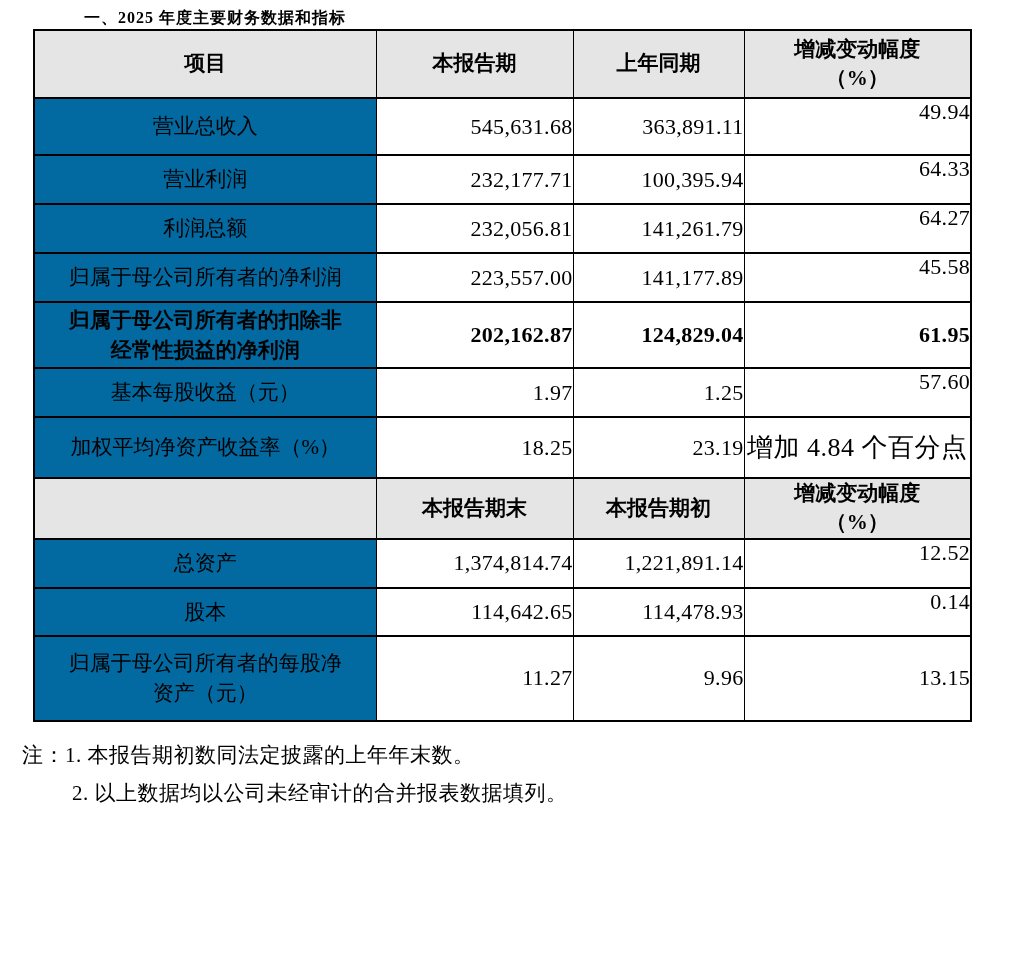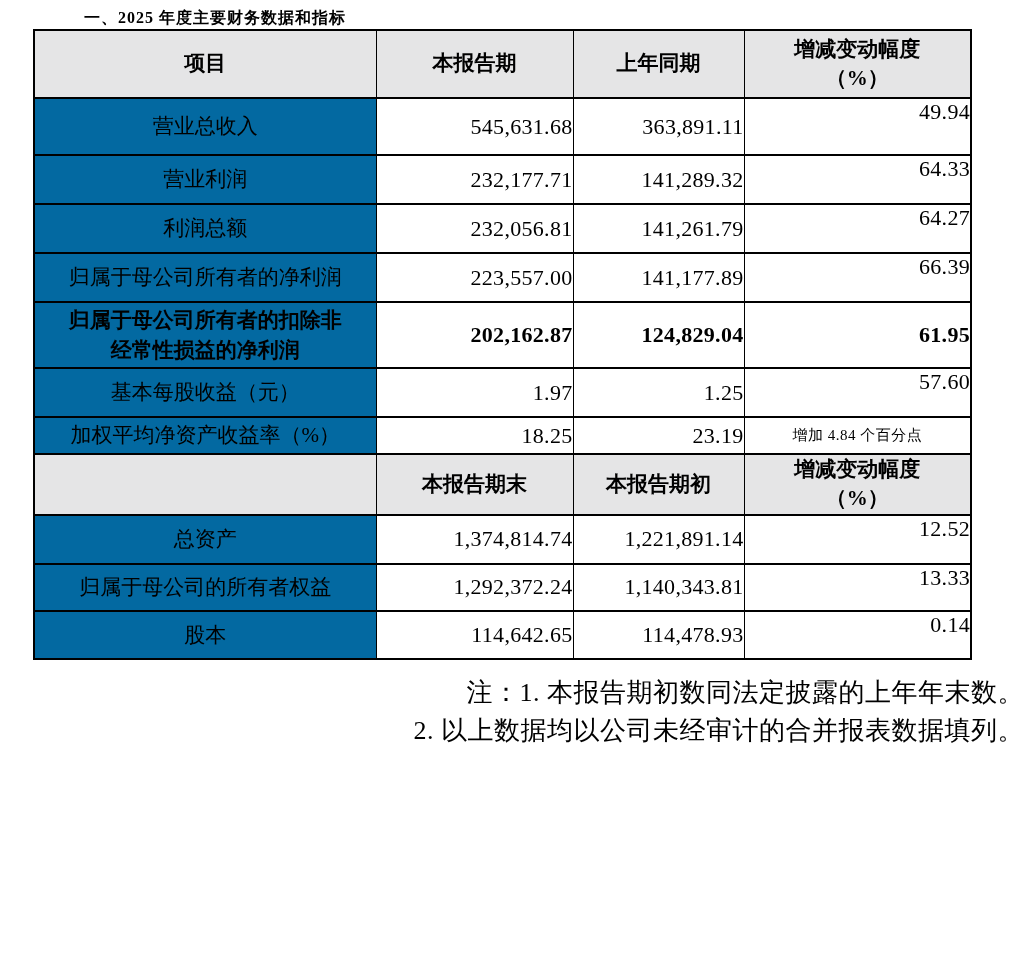--- a/index.html
+++ b/index.html
@@ -58,42 +58,41 @@
     padding-right: 10px;
     vertical-align: middle;
     font-size: 22px;
     letter-spacing: 0.3px;
   }
   td.chg-top { vertical-align: top; padding-top: 6px; }
   td.chg-mid { vertical-align: middle; }
   td.chg-text {
     text-align: center;
     padding-right: 0;
-    font-size: 15px;
+    font-size: 26px;
     letter-spacing: 0.5px;
     vertical-align: middle;
   }
   .wrap13 { display: inline-block; max-width: 282px; }
 
   tr.h-68 { height: 68px; }
   tr.r-57 { height: 57px; }
   tr.r-49 { height: 49px; }
   tr.r-66 { height: 66px; font-weight: bold; }
-  tr.r-53 { height: 37px; }
+  tr.r-53 { height: 61px; }
   tr.h-66 { height: 60px; }
   tr.r-47 { height: 47px; }
   tr.r-48 { height: 48px; }
   tr.r-85 { height: 85px; }
 
   .notes {
     margin: 14px 0 0 22px;
-    font-size: 26px;
+    font-size: 21px;
     line-height: 38px;
     letter-spacing: 0.5px;
-    text-align: right;
   }
   .notes .indent { margin-left: 50px; }
 </style>
 </head>
 <body>
 
 <div class="page">
 
   <div class="doc-title">一、2025 年度主要财务数据和指标</div>
 
@@ -119,34 +118,34 @@
 
       <tr class="r-57">
         <td class="label">营业总收入</td>
         <td class="num">545,631.68</td>
         <td class="num">363,891.11</td>
         <td class="num chg-top">49.94</td>
       </tr>
       <tr class="r-49">
         <td class="label">营业利润</td>
         <td class="num">232,177.71</td>
-        <td class="num">141,289.32</td>
+        <td class="num">100,395.94</td>
         <td class="num chg-top">64.33</td>
       </tr>
       <tr class="r-49">
         <td class="label">利润总额</td>
         <td class="num">232,056.81</td>
         <td class="num">141,261.79</td>
         <td class="num chg-top">64.27</td>
       </tr>
       <tr class="r-49">
         <td class="label">归属于母公司所有者的净利润</td>
         <td class="num">223,557.00</td>
         <td class="num">141,177.89</td>
-        <td class="num chg-top">66.39</td>
+        <td class="num chg-top">45.58</td>
       </tr>
       <tr class="r-66">
         <td class="label">
           <span class="wrap13">归属于母公司所有者的扣除非经常性损益的净利润</span>
         </td>
         <td class="num">202,162.87</td>
         <td class="num">124,829.04</td>
         <td class="num chg-mid">61.95</td>
       </tr>
       <tr class="r-49">
@@ -171,32 +170,34 @@
           <span>（%）</span>
         </th>
       </tr>
 
       <tr class="r-49">
         <td class="label">总资产</td>
         <td class="num">1,374,814.74</td>
         <td class="num">1,221,891.14</td>
         <td class="num chg-top">12.52</td>
       </tr>
-      <tr class="r-47">
-        <td class="label">归属于母公司的所有者权益</td>
-        <td class="num">1,292,372.24</td>
-        <td class="num">1,140,343.81</td>
-        <td class="num chg-top">13.33</td>
-      </tr>
       <tr class="r-48">
         <td class="label">股本</td>
         <td class="num">114,642.65</td>
         <td class="num">114,478.93</td>
         <td class="num chg-top">0.14</td>
       </tr>
+      <tr class="r-85">
+        <td class="label">
+          <span class="wrap13">归属于母公司所有者的每股净资产（元）</span>
+        </td>
+        <td class="num">11.27</td>
+        <td class="num">9.96</td>
+        <td class="num chg-mid">13.15</td>
+      </tr>
     </tbody>
   </table>
 
   <div class="notes">
     <div>注：1. 本报告期初数同法定披露的上年年末数。</div>
     <div class="indent">2. 以上数据均以公司未经审计的合并报表数据填列。</div>
   </div>
 
 </div>
 

